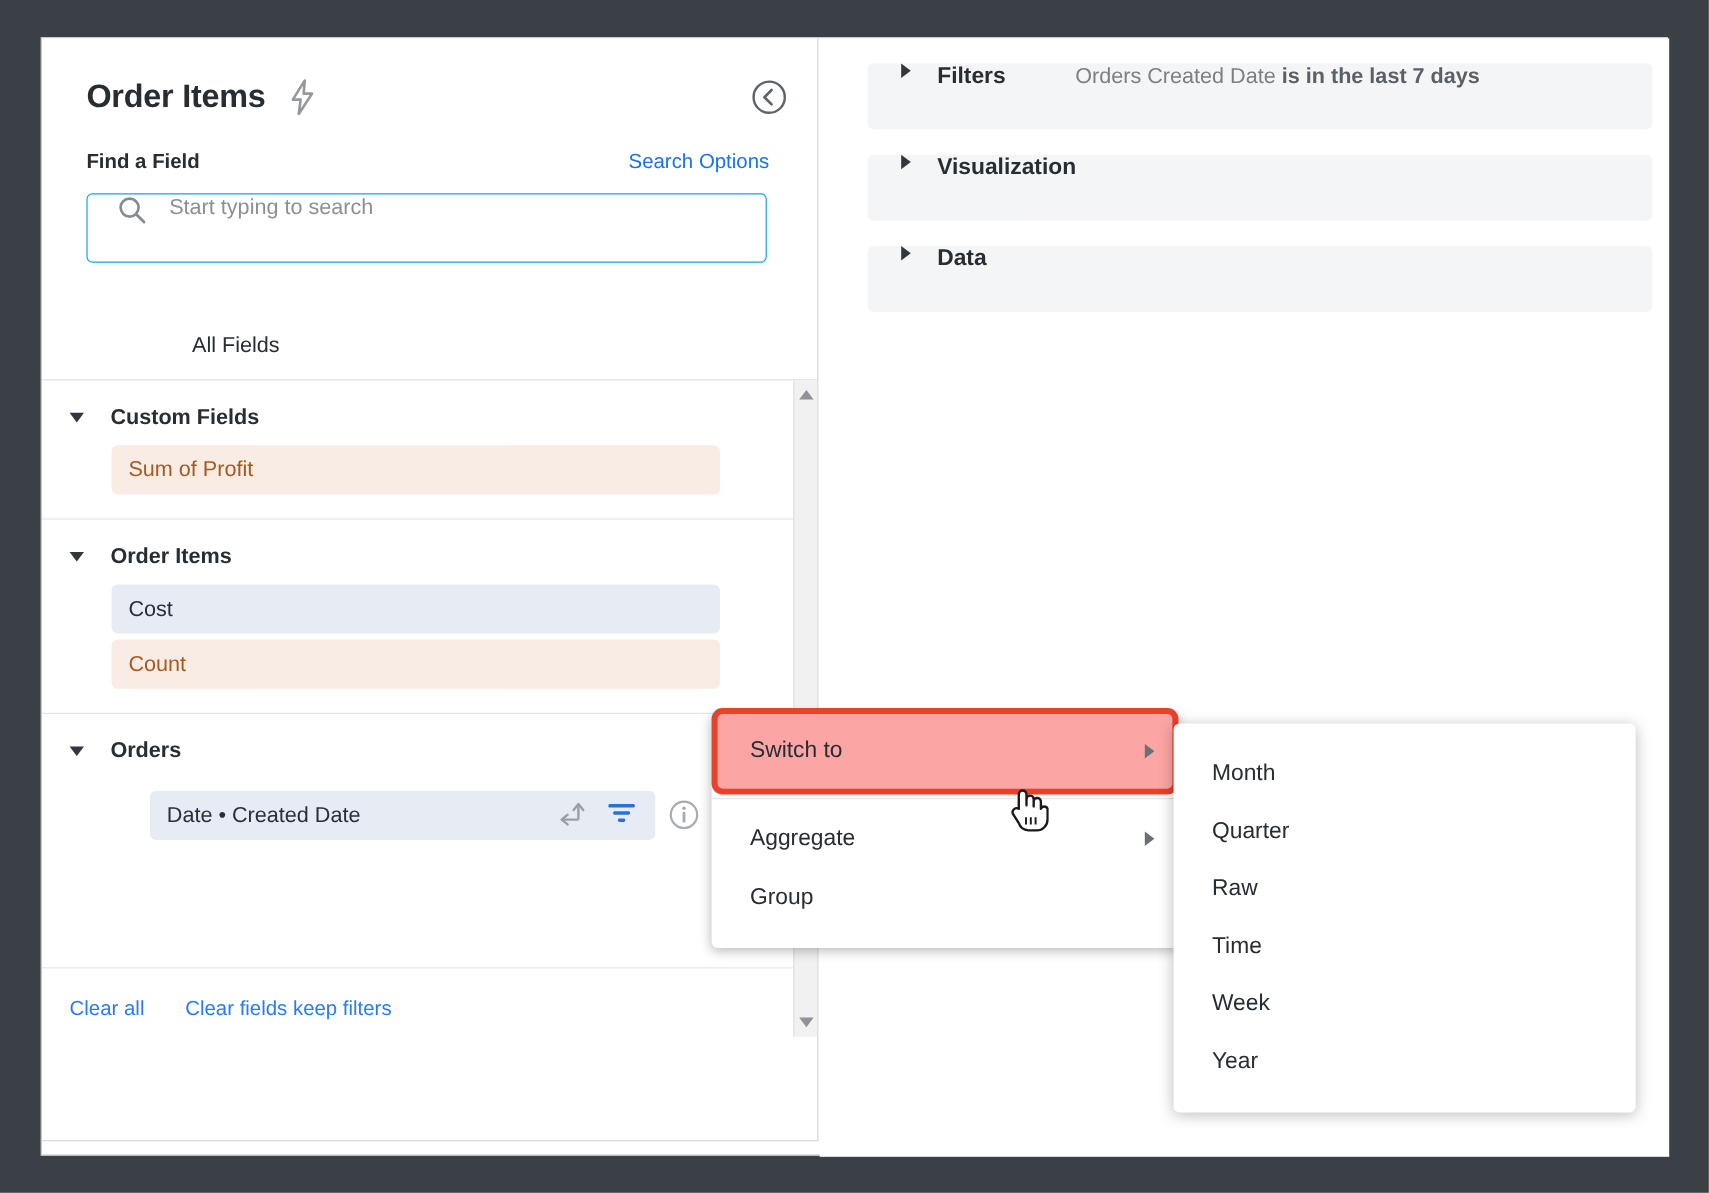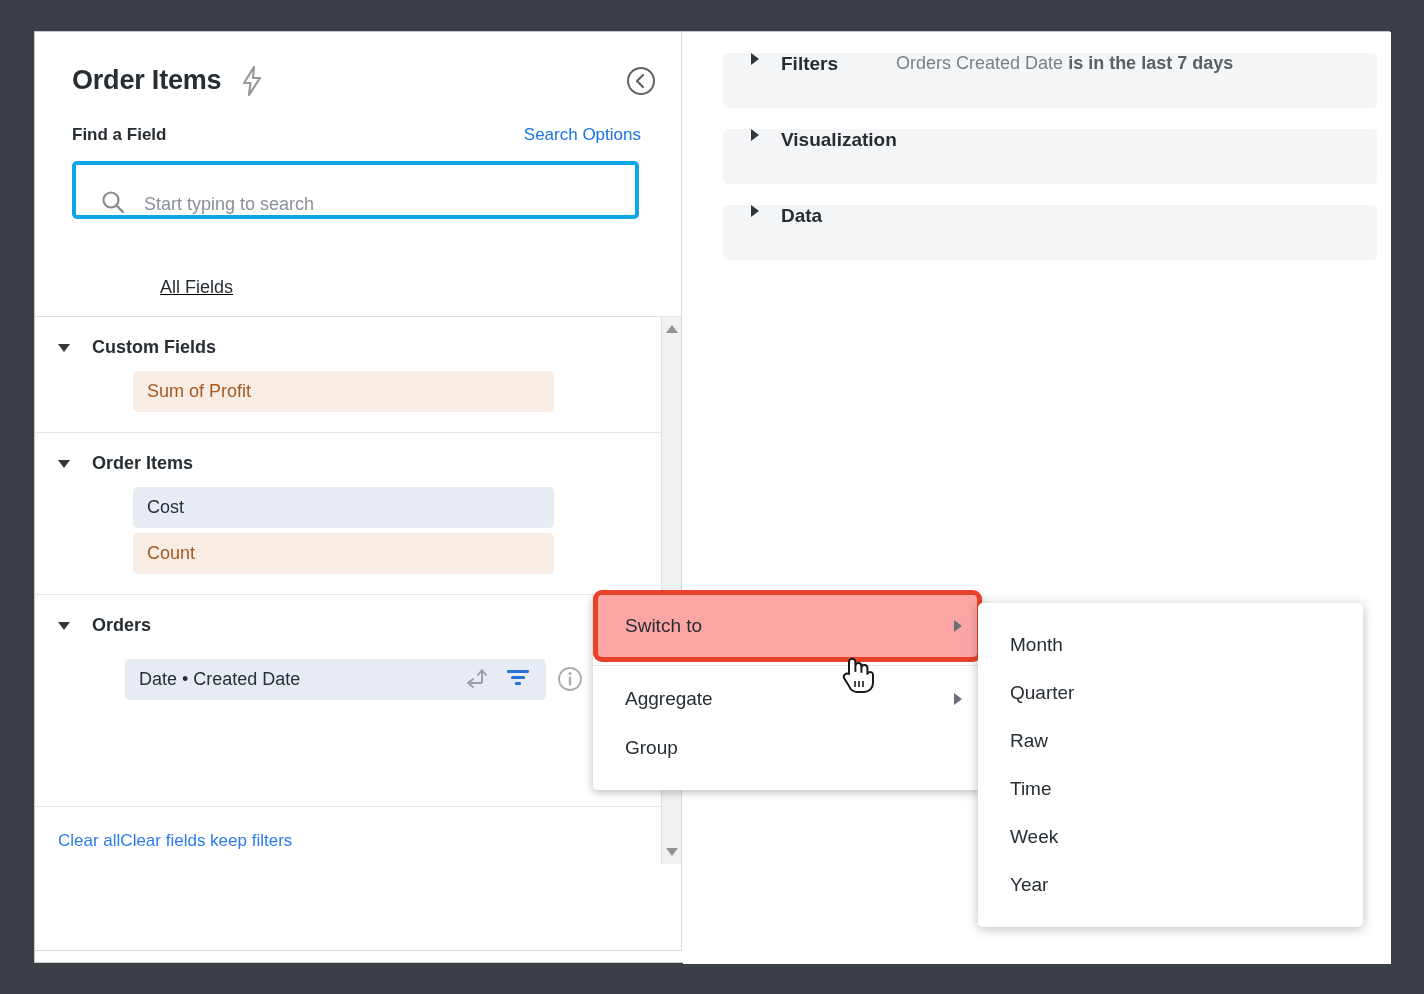--- a/index.html
+++ b/index.html
@@ -78,24 +78,24 @@
   .search-options {
     margin-left: auto;
     font-size: 17px;
     color: #1a73e8;
     cursor: pointer;
   }
 
   .search-box {
     margin: 16px 42px 0 37px;
     height: 58px;
-    border: 4px solid #0ea5e9;
+    border: 1px solid #0ea5e9;
     border-radius: 5px;
     display: flex;
-    align-items: flex-end;
+    align-items: flex-start;
     padding-left: 24px;
     cursor: text;
   }
   .search-box .mag { flex: 0 0 auto; display:inline-flex; }
   .search-input {
     border: 0;
     outline: none;
     font-family: "Liberation Sans", sans-serif;
     font-size: 18px;
     color: #33383d;
@@ -104,21 +104,20 @@
     background: transparent;
   }
   .search-input::placeholder { color: #8b9097; }
 
   
   .tabs {
     display: flex;
     margin-top: 44px;
     border-bottom: 1px solid #dfe2e6;
     position: relative;
-    text-decoration: underline;
   }
   .tab {
     flex: 0 0 323px;
     text-align: center;
     font-size: 18px;
     padding: 14px 0 18px 0;
     color: #262d33;
     cursor: pointer;
     position: relative;
   }
@@ -159,22 +158,22 @@
     border-right: 6px solid transparent;
     border-top: 8px solid #31373d;
     margin-right: 22px;
   }
   .group-name {
     font-size: 18px;
     font-weight: 700;
     color: #262d33;
   }
   .pill {
-    margin: 5px 0 0 98px;
-    width: 421px;
+    margin: 5px 0 0 58px;
+    width: 507px;
     height: 41px;
     border-radius: 5px;
     display: flex;
     align-items: center;
     padding: 0 14px;
     font-size: 18px;
     cursor: pointer;
   }
   .pill.measure { background: #f8ece4; color: #a55a21; }
   .pill.dimension { background: #e7ecf4; color: #272f3a; }
@@ -220,20 +219,21 @@
   .kebab-dot {
     width: 6px; height: 6px;
     border-radius: 50%;
     background: #3c4248;
   }
 
   .fl-footer {
     border-top: 1px solid #e4e7ea;
     padding: 24px 0 0 23px;
     display: flex;
+    gap: 34px;
     font-size: 17px;
   }
   .fl-footer a {
     color: #2a7bf0;
     text-decoration: none;
     cursor: pointer;
   }
 
   
   .vscroll {

